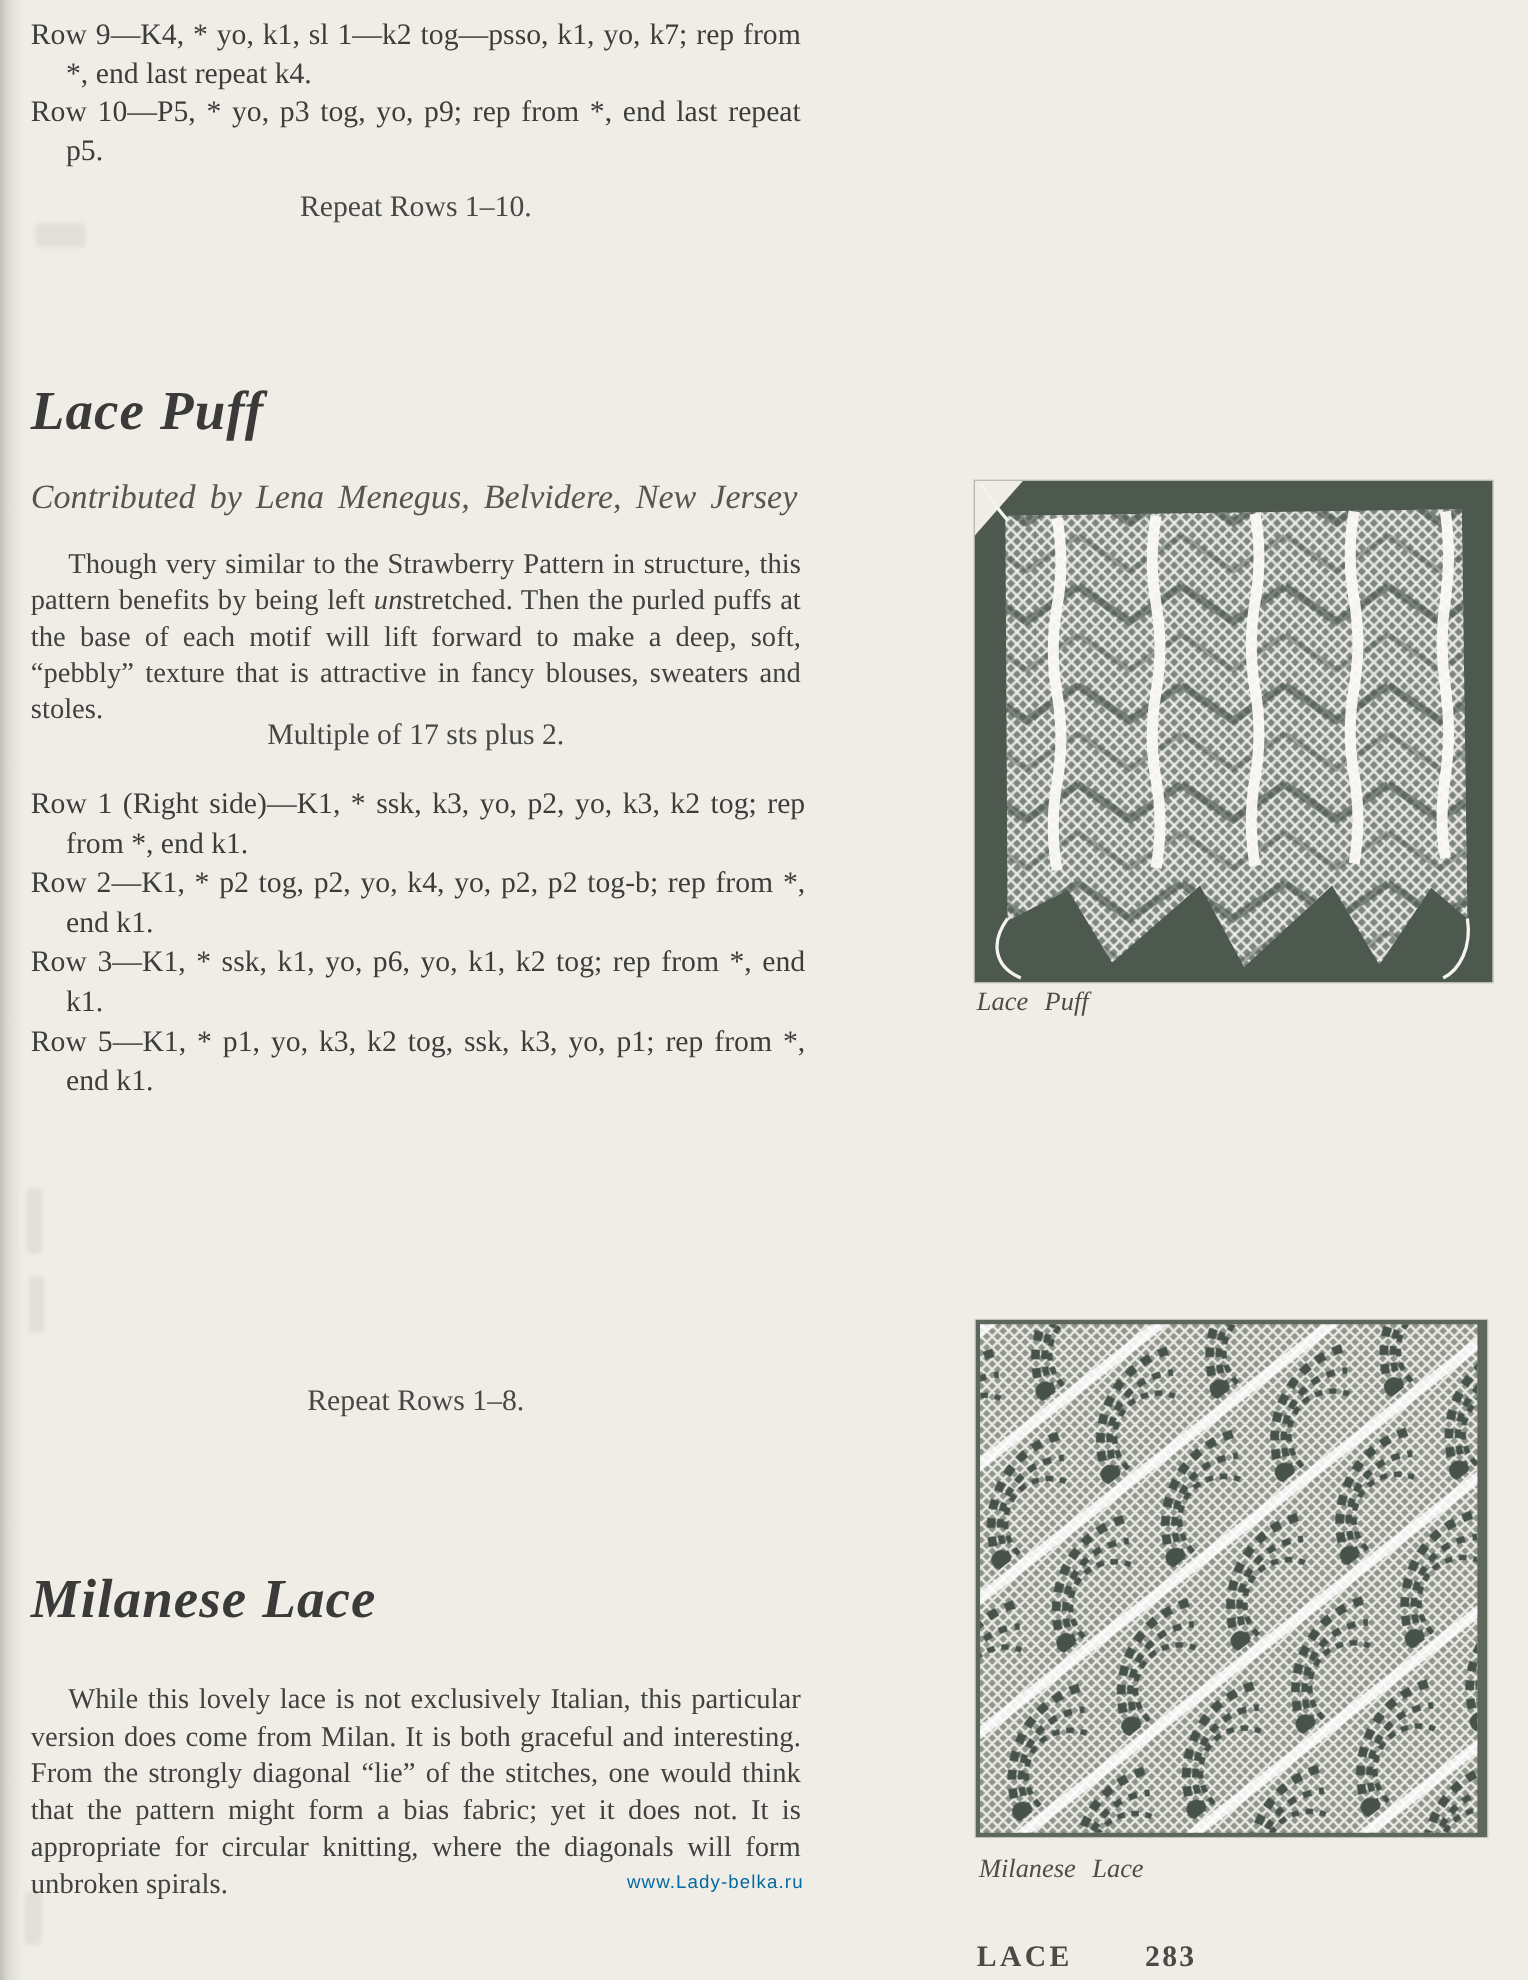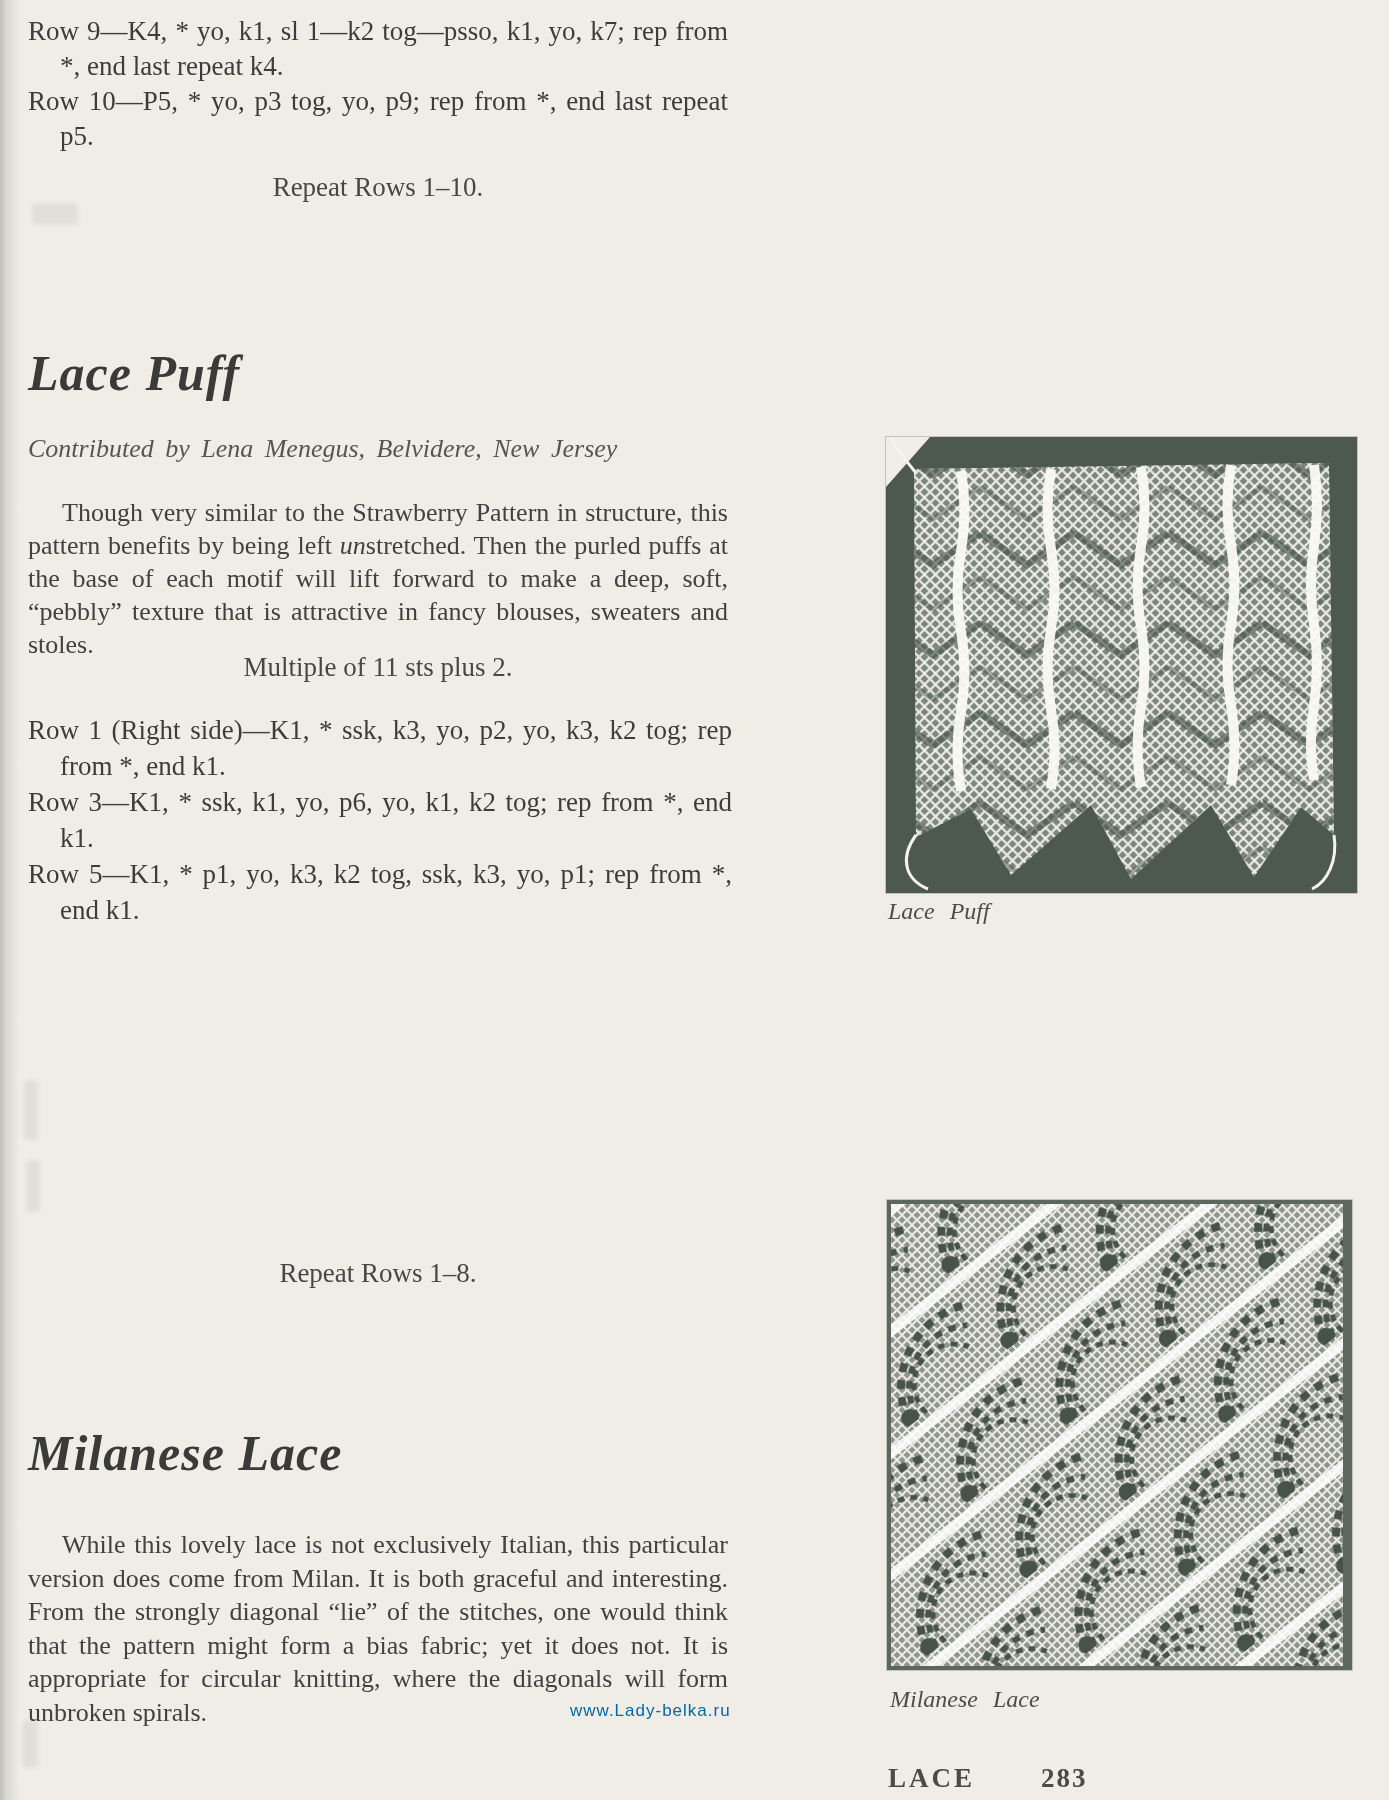--- a/index.html
+++ b/index.html
@@ -22,21 +22,21 @@
   .body-text p{margin:0;}
   .hang{padding-left:32px;text-indent:-32px;}
   .centered{position:absolute;left:28px;width:700px;text-align:center;font-size:27px;color:#474846;}
   .section-title{
     position:absolute;left:28px;margin:0;
     font-size:50px;line-height:58px;font-style:italic;font-weight:bold;
     color:#3a3b39;letter-spacing:1px;
   }
   .byline{
     position:absolute;left:28px;width:700px;
-    font-style:italic;font-size:26px;color:#55564f;word-spacing:5px;
+    font-style:italic;font-size:31px;color:#55564f;word-spacing:5px;
   }
   .intro{
     position:absolute;left:28px;width:700px;
     font-size:26px;line-height:33px;text-align:justify;color:#414240;
   }
   .intro .fl-indent{display:inline-block;width:34px;}
   .rows-list{
     position:absolute;left:28px;top:712px;width:704px;
     font-size:27px;line-height:36px;text-align:justify;color:#3c3d3b;
   }
@@ -78,24 +78,25 @@
     <p class="hang">Row 10—P5, * yo, p3 tog, yo, p9; rep from *, end last repeat p5.</p>
   </div>
   <div class="centered" style="top:172px;">Repeat Rows 1–10.</div>
 
   <h1 class="section-title" style="top:344px;">Lace Puff</h1>
 
   <div class="byline" style="top:434px;">Contributed by Lena Menegus, Belvidere, New Jersey</div>
 
   <p class="intro" style="top:470px;"><span class="fl-indent"></span><span>Though very similar to the Strawberry Pattern in structure, this pattern benefits by being left </span><i>un</i><span>stretched. Then the purled puffs at the base of each motif will lift forward to make a deep, soft, “pebbly” texture that is attractive in fancy blouses, sweaters and stoles.</span></p>
 
-  <div class="centered" style="top:652px;">Multiple of 11 sts plus 2.</div>
+  <div class="centered" style="top:652px;">Multiple of 17 sts plus 2.</div>
 
   <div class="rows-list">
     <p>Row 1 (Right side)—K1, * ssk, k3, yo, p2, yo, k3, k2 tog; rep from *, end k1.</p>
+    <p>Row 2—K1, * p2 tog, p2, yo, k4, yo, p2, p2 tog-b; rep from *, end k1.</p>
     <p>Row 3—K1, * ssk, k1, yo, p6, yo, k1, k2 tog; rep from *, end k1.</p>
     <p>Row 5—K1, * p1, yo, k3, k2 tog, ssk, k3, yo, p1; rep from *, end k1.</p>
   </div>
 
   <div class="centered" style="top:1258px;">Repeat Rows 1–8.</div>
 
   <h1 class="section-title" style="top:1424px;">Milanese Lace</h1>
 
   <p class="intro" style="top:1502px;line-height:33.5px;"><span class="fl-indent"></span><span>While this lovely lace is not exclusively Italian, this particular version does come from Milan. It is both graceful and interesting. From the strongly diagonal “lie” of the stitches, one would think that the pattern might form a bias fabric; yet it does not. It is appropriate for circular knitting, where the diagonals will form unbroken spirals.</span></p>
 

